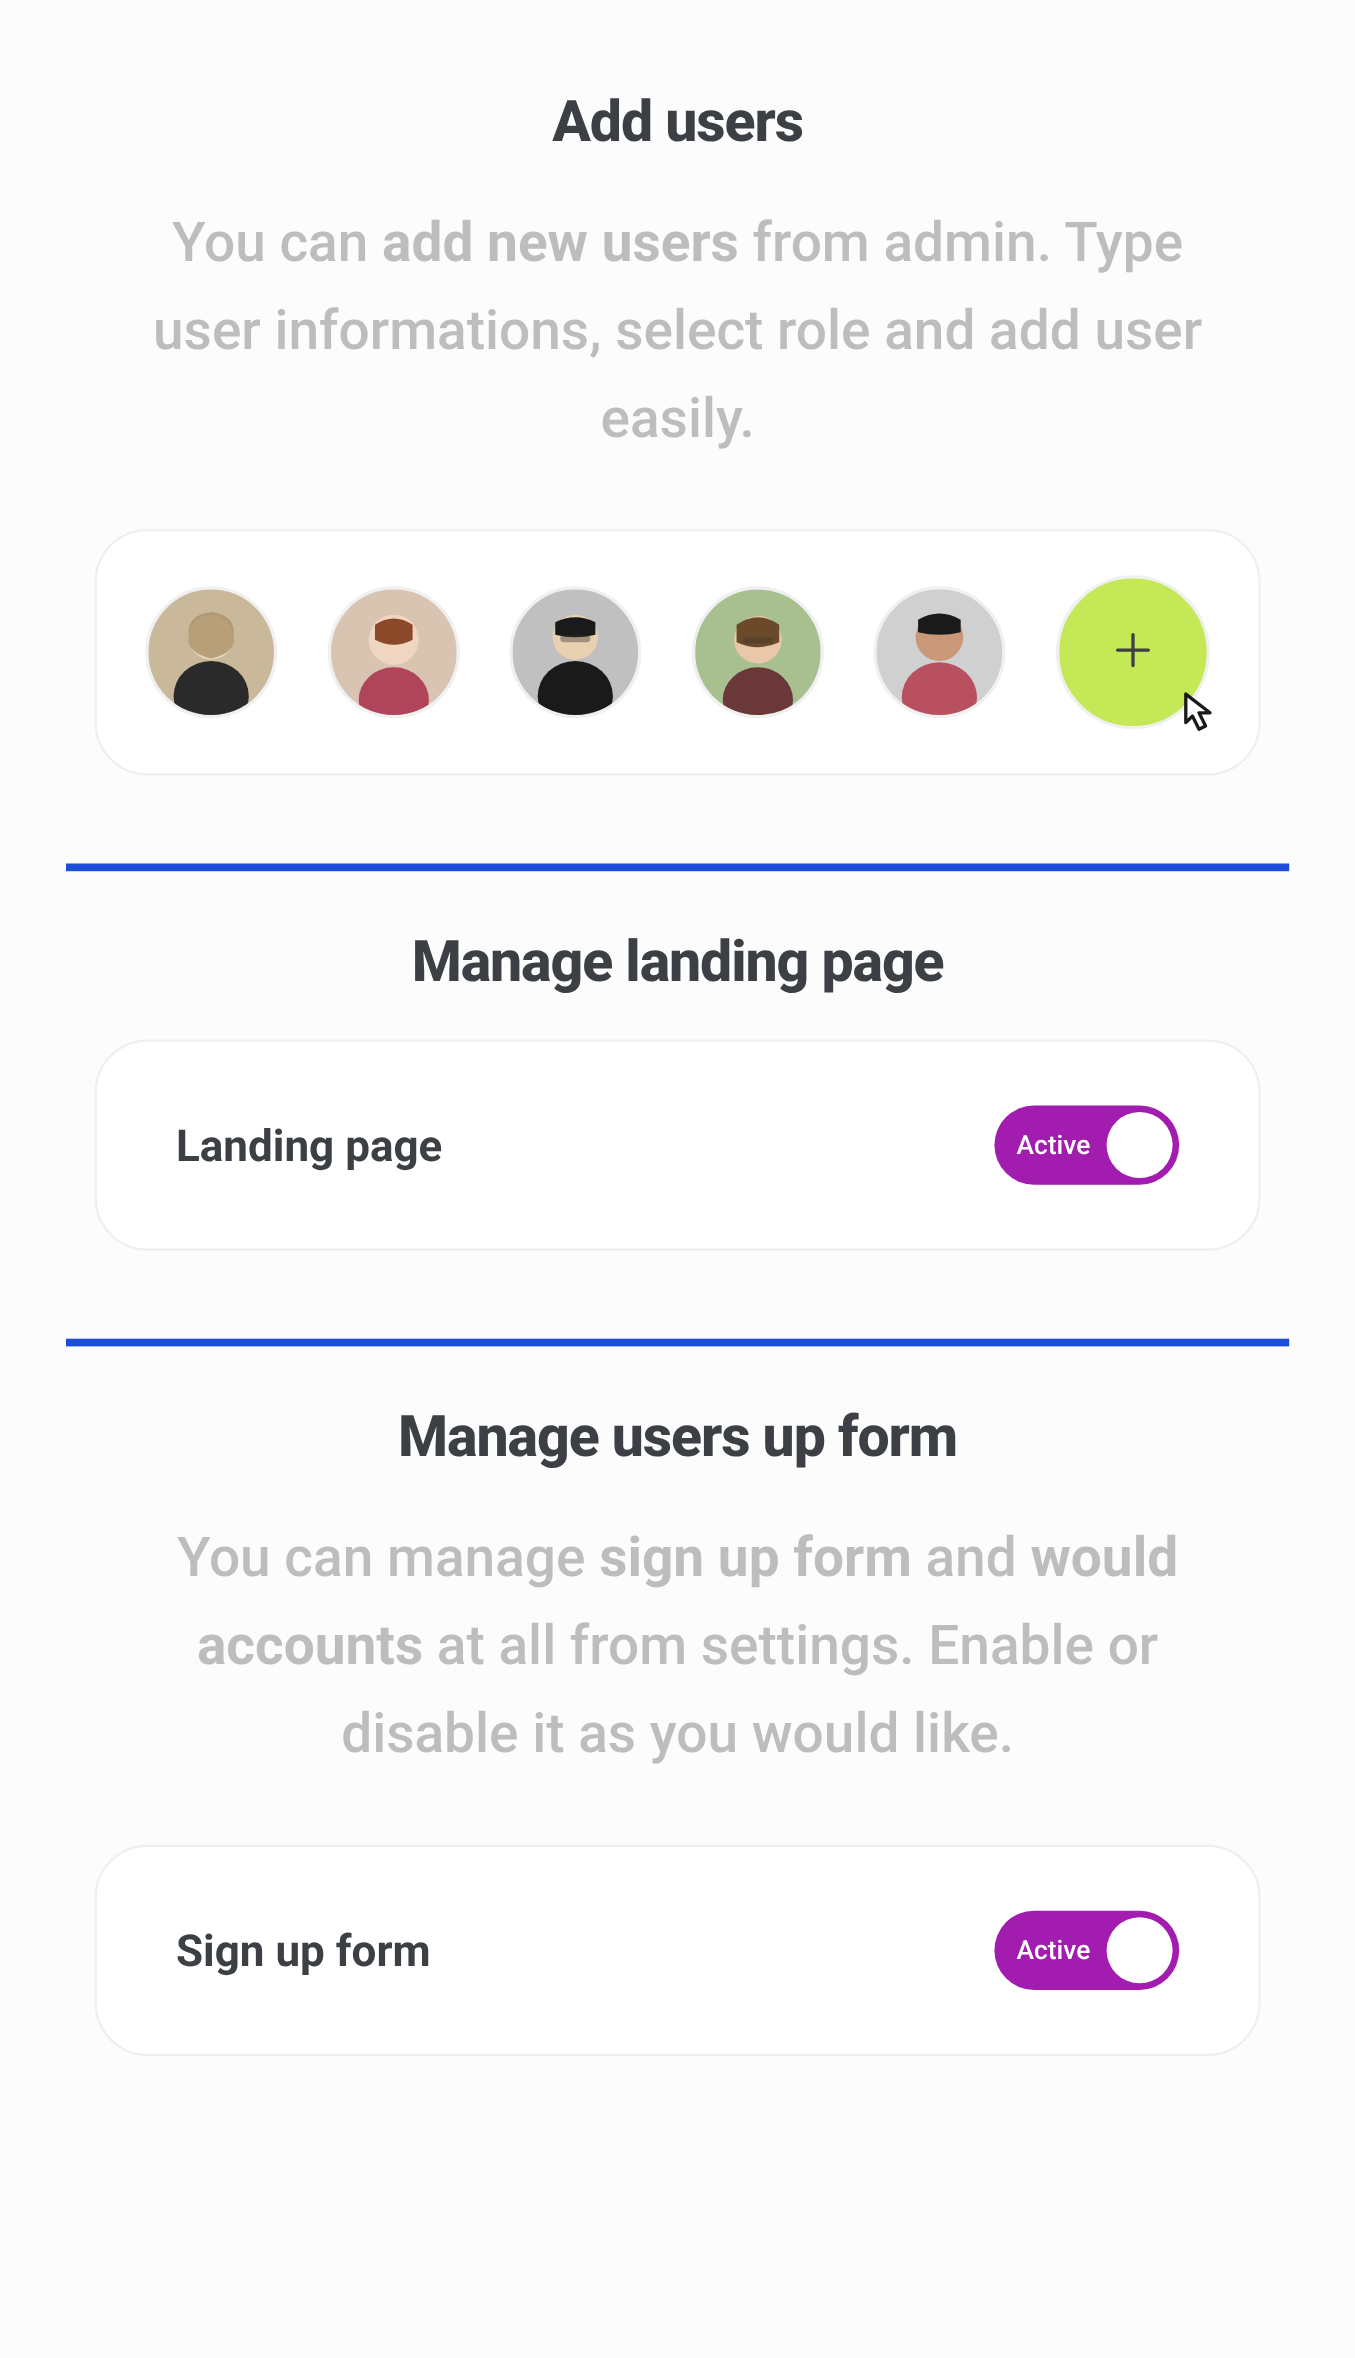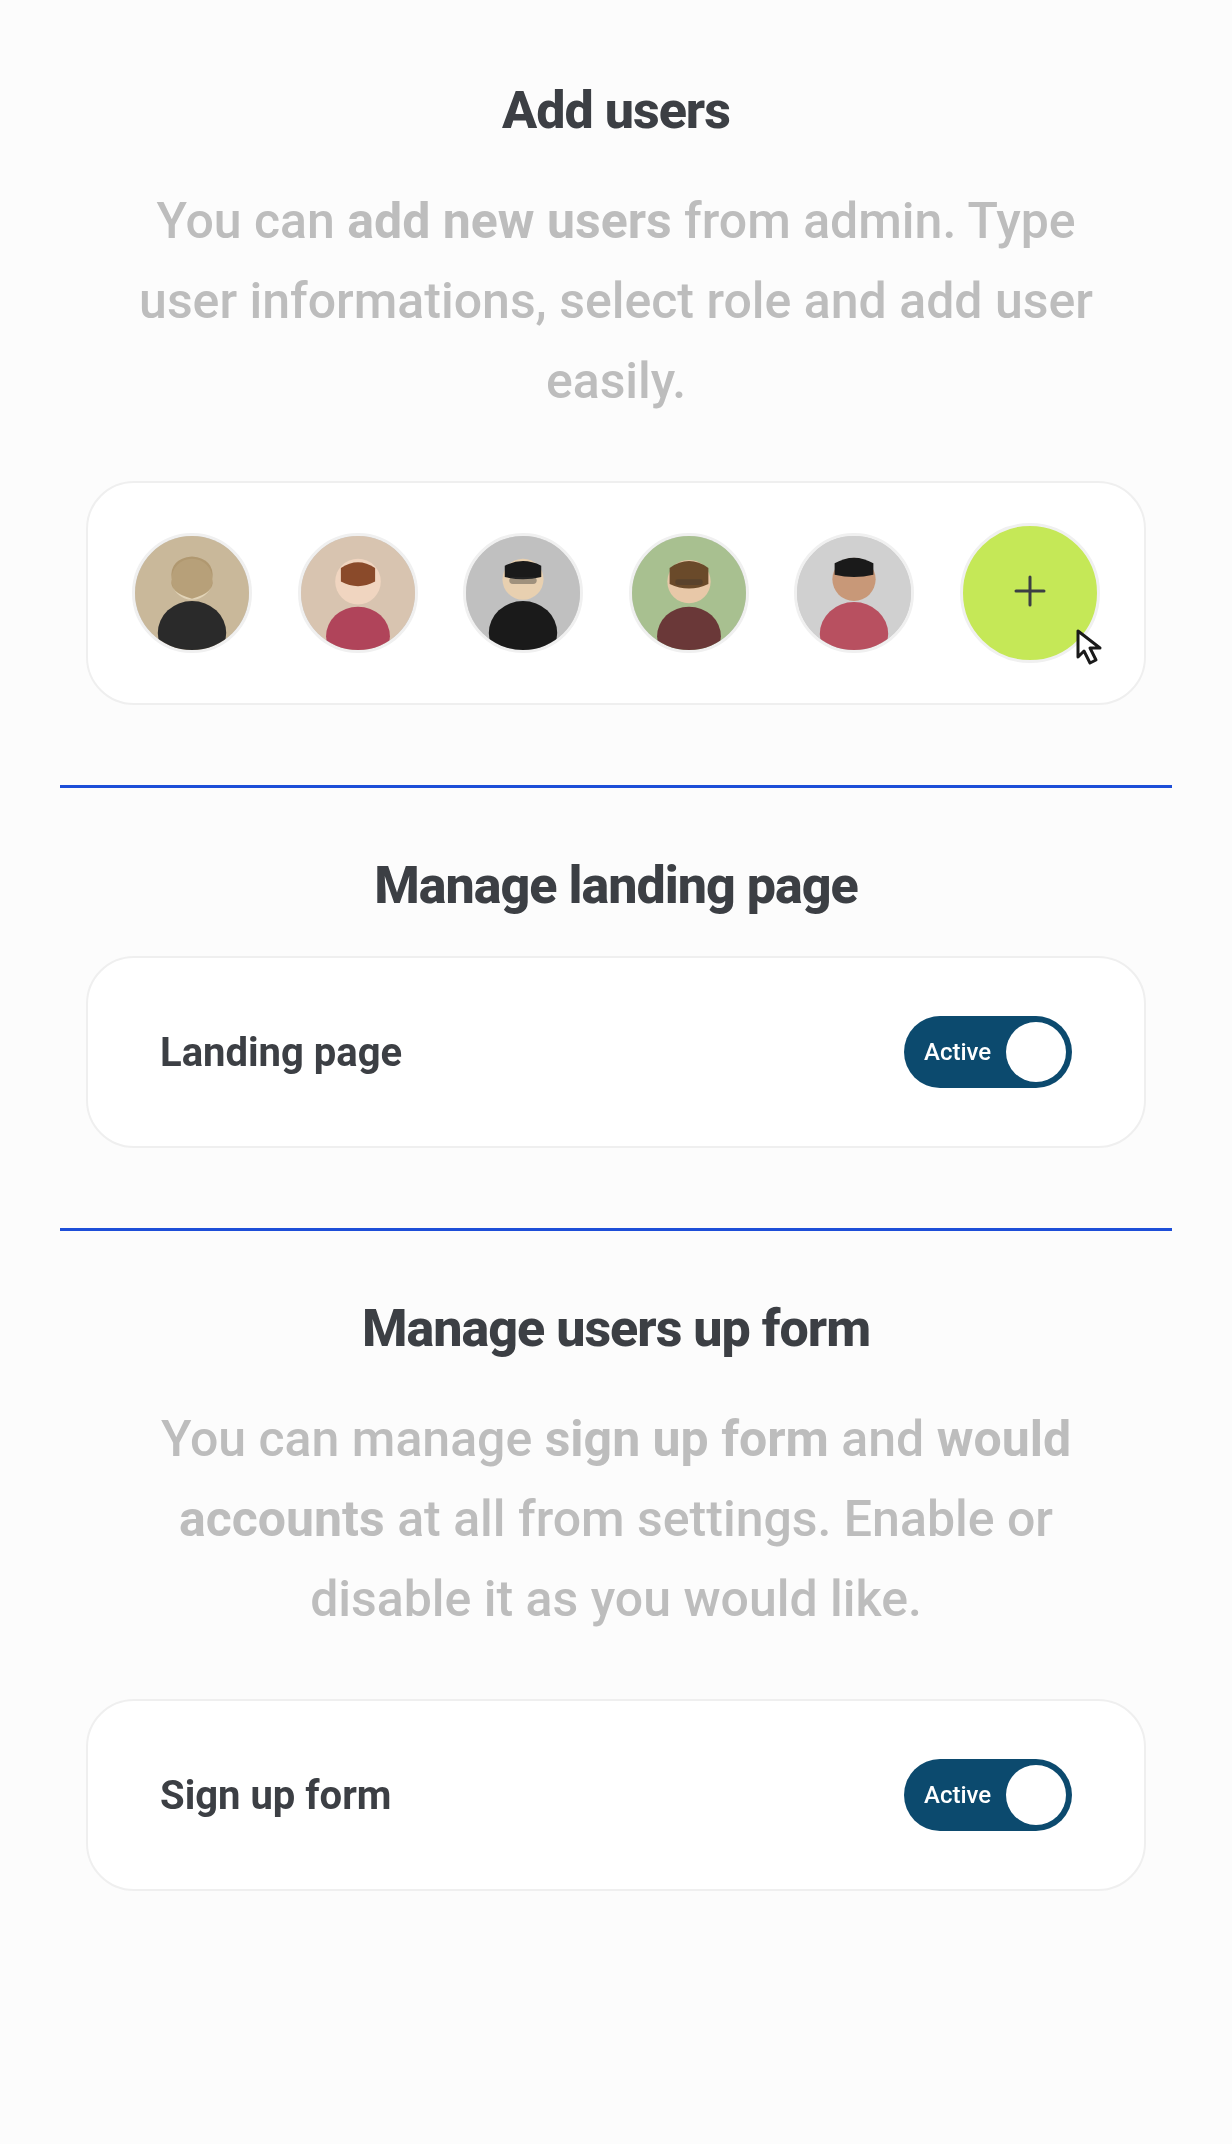--- a/index.html
+++ b/index.html
@@ -12,22 +12,22 @@
       background: #fcfcfc;
       width: 1232px;
       min-height: 2144px;
       padding: 80px 60px;
     }
     .section {
       text-align: center;
       padding: 0 0 80px 0;
     }
     .section + .section {
-      border-top: 3px solid #1d4ed8;
-      padding-top: 67px;
+      border-top: 7px solid #1d4ed8;
+      padding-top: 52px;
     }
     .section-title {
       font-size: 52px;
       font-weight: 800;
       color: #3c3f44;
       margin-bottom: 40px;
       letter-spacing: -1px;
     }
     .section-desc {
       font-size: 50px;
@@ -101,21 +101,21 @@
     }
     .toggle-label {
       font-size: 40px;
       font-weight: 700;
       color: #3c3f44;
     }
     .toggle {
       position: relative;
       width: 168px;
       height: 72px;
-      background: #0c4a6e;
+      background: #a21caf;
       border-radius: 40px;
       cursor: pointer;
       display: flex;
       align-items: center;
       padding: 0 20px;
     }
     .toggle-text {
       color: #ffffff;
       font-size: 24px;
       font-weight: 500;

